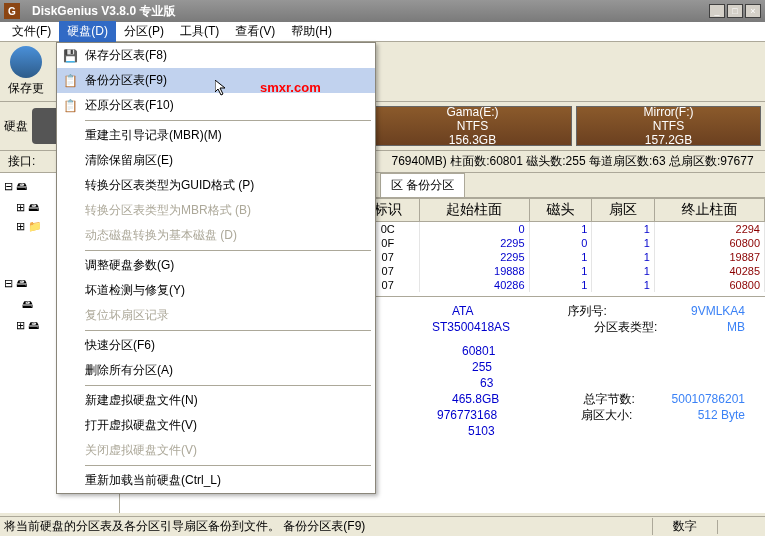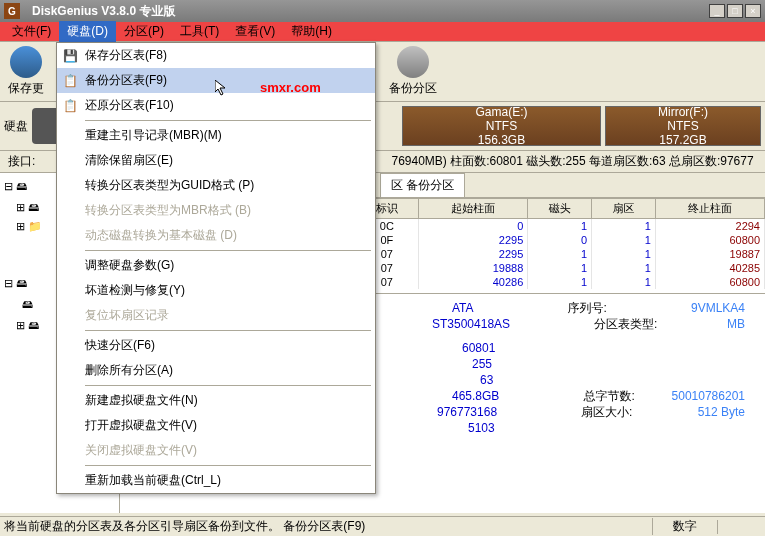--- a/index.html
+++ b/index.html
@@ -2,21 +2,21 @@
 <html><head>
 <meta charset="utf-8">
 <style>
 * { margin: 0; padding: 0; box-sizing: border-box; font-family: "Microsoft YaHei", SimSun, Arial, sans-serif; font-size: 12px; }
 body { background: #ece9d8; width: 765px; height: 536px; overflow: hidden; position: relative; }
 .titlebar { background: linear-gradient(#969696, #7a7a7a); height: 22px; display: flex; align-items: center; padding: 0 4px; color: #fff; }
 .titlebar .icon { width: 16px; height: 16px; background: #8b4513; margin-right: 4px; display: inline-flex; align-items: center; justify-content: center; font-size: 10px; font-weight: bold; }
 .titlebar .title { flex: 1; font-weight: bold; padding-left: 8px; }
 .titlebar .winbtns { display: flex; gap: 2px; }
 .titlebar .winbtn { width: 16px; height: 14px; background: #d4d0c8; border: 1px solid #404040; display: flex; align-items: center; justify-content: center; font-size: 9px; cursor: pointer; }
-.menubar { background: #ef4444; height: 20px; display: flex; align-items: center; border-bottom: 1px solid #aca899; padding-left: 4px; }
+.menubar { background: #ffffff; height: 20px; display: flex; align-items: center; border-bottom: 1px solid #aca899; padding-left: 4px; }
 .menubar .menuitem { padding: 2px 8px; cursor: pointer; }
 .menubar .menuitem.active { background: #316ac5; color: #fff; }
 .toolbar { background: #ece9d8; height: 60px; border-bottom: 1px solid #aca899; display: flex; align-items: center; padding: 4px; }
 .toolbar .tbtn { display: flex; flex-direction: column; align-items: center; gap: 2px; padding: 4px; cursor: pointer; }
 .toolbar .tbtn .tbicon { width: 32px; height: 32px; border-radius: 50%; }
 .dropdown { position: absolute; left: 56px; top: 42px; width: 320px; background: #fff; border: 1px solid #8a867a; box-shadow: 2px 2px 4px rgba(0,0,0,0.3); z-index: 100; }
 .dropdown .dditem { display: flex; align-items: center; padding: 4px 8px 4px 28px; cursor: pointer; position: relative; min-height: 20px; }
 .dropdown .dditem.hover { background: #c1d2ee; }
 .dropdown .dditem.disabled { color: #aca899; }
 .dropdown .sep { height: 1px; background: #aca899; margin: 2px 4px 2px 28px; }
@@ -27,21 +27,21 @@
 .diskbar .partblock.brown { background: linear-gradient(#8b5a2b, #6b4020); }
 .statsbar { background: #ece9d8; padding: 2px 8px; border-bottom: 1px solid #aca899; font-size: 11px; white-space: nowrap; overflow: hidden; }
 .content { display: flex; height: 340px; }
 .tree { width: 120px; border-right: 1px solid #aca899; background: #fff; padding: 4px; overflow: hidden; }
 .tree .treeitem { display: flex; align-items: center; gap: 2px; padding: 1px 0; font-size: 11px; }
 .main { flex: 1; display: flex; flex-direction: column; background: #fff; overflow: hidden; }
 .tabs { display: flex; background: #ece9d8; border-bottom: 1px solid #aca899; }
 .tabs .tab { padding: 3px 10px; border: 1px solid #aca899; background: #fff; margin-right: 2px; cursor: pointer; border-bottom: none; }
 .tablewrap { flex: 1; overflow: auto; }
 table { width: 100%; border-collapse: collapse; }
-th { background: #ece9d8; border: 1px solid #aca899; padding: 2px 4px; font-weight: normal; font-size: 11px; white-space: nowrap; }
+th { background: #ece9d8; border: 1px solid #aca899; padding: 2px 4px; font-weight: normal; font-size: 14px; white-space: nowrap; }
 td { border-right: 1px solid #e5e5e5; padding: 1px 4px; font-size: 11px; text-align: right; white-space: nowrap; }
 td.center { text-align: center; }
 td.brown { color: #8b0000; }
 td.blue { color: #0000cd; }
 .details { padding: 6px 20px; font-size: 11px; line-height: 16px; }
 .details .drow { display: flex; gap: 32px; }
 .details .dval { color: #3b82f6; text-align: right; flex: 1; }
 .details .dval2 { color: #0000cd; }
 .statusbar { position: absolute; bottom: 0; left: 0; right: 0; height: 20px; background: #ece9d8; border-top: 1px solid #aca899; display: flex; align-items: center; padding: 0 4px; }
 .statusbar .statmsg { flex: 1; }
@@ -70,24 +70,20 @@
   <div class="menuitem">查看(V)</div>
   <div class="menuitem">帮助(H)</div>
 </div>
 
 <div class="toolbar">
   <div class="tbtn">
     <div class="tbicon" style="background:linear-gradient(#4a90d9,#2e5c8a)"></div>
     <span>保存更</span>
   </div>
   <div style="flex:1"></div>
-  <div class="tbtn" style="margin-right:320px">
-    <div class="tbicon" style="background:linear-gradient(#c0c0c0,#808080)"></div>
-    <span>备份分区</span>
-  </div>
 </div>
 
 <div class="dropdown">
   <div class="dditem">
       <span class="ddicon">💾</span>
       <span>保存分区表(F8)</span>
     </div>
   <div class="dditem hover">
       <span class="ddicon">📋</span>
       <span>备份分区表(F9)</span>
@@ -152,21 +148,21 @@
 
 <div class="diskbar">
   <span>硬盘</span>
   <div class="hdicon"></div>
   <div style="flex:1"></div>
   <div class="partblock brown" style="width:199px">
     <span>Gama(E:)</span>
     <span>NTFS</span>
     <span>156.3GB</span>
   </div>
-  <div class="partblock brown" style="width:156px">
+  <div class="partblock brown" style="width:185px">
     <span>Mirror(F:)</span>
     <span>NTFS</span>
     <span>157.2GB</span>
   </div>
 </div>
 
 <div class="statsbar">
   <span>接口:</span>
   <span style="display:inline-block;width:350px"></span>
   <span>76940MB)   柱面数:60801   磁头数:255   每道扇区数:63   总扇区数:97677</span>

